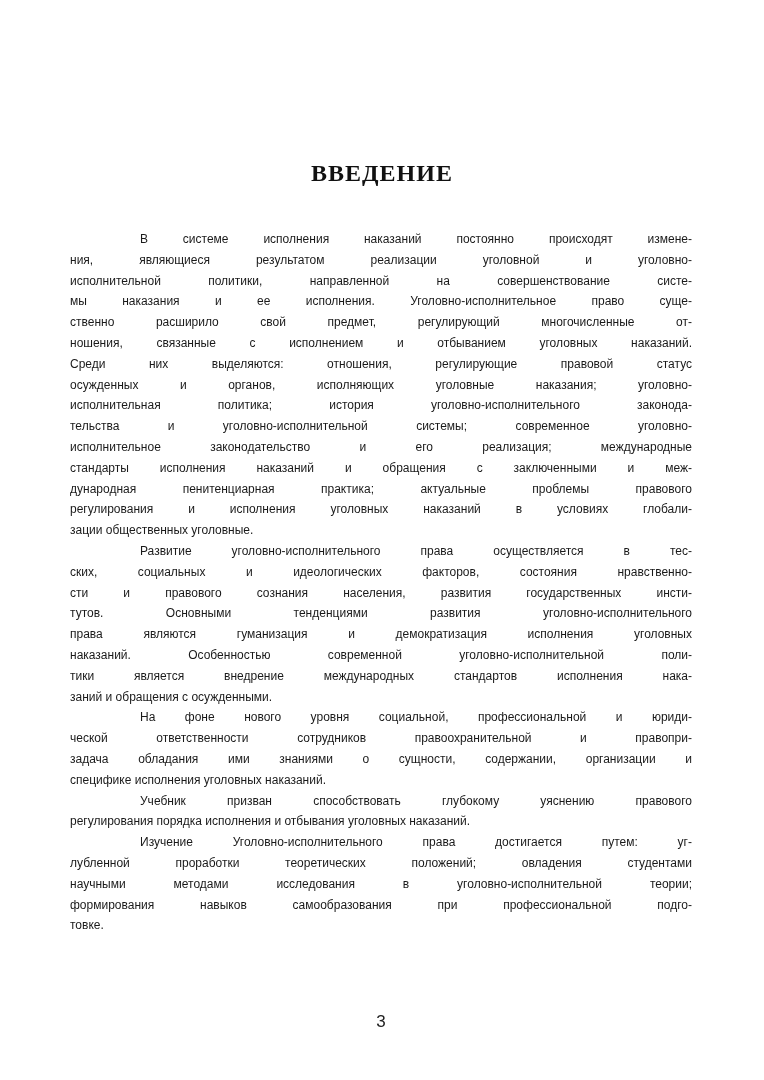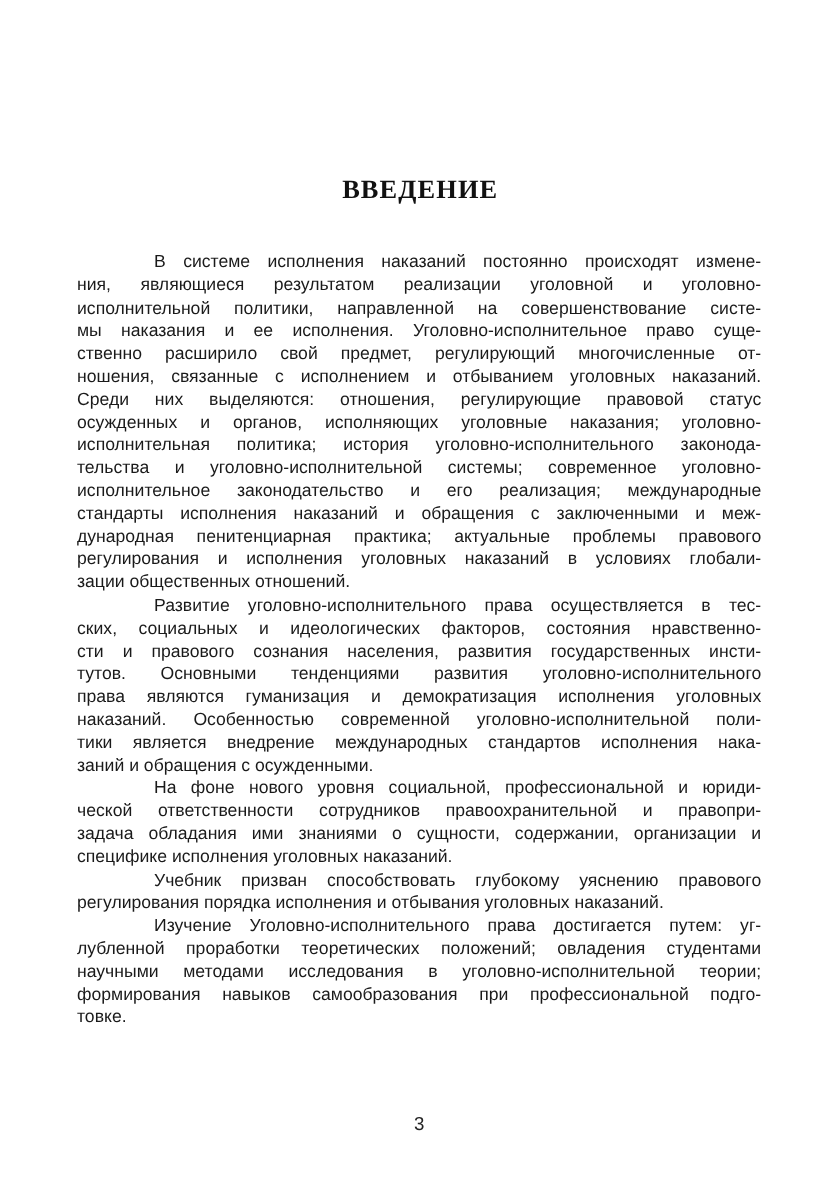--- a/index.html
+++ b/index.html
@@ -31,21 +31,21 @@
     font-size: 24px;
     letter-spacing: 1px;
     color: #111;
   }
   .content {
     position: absolute;
     top: 229px;
     left: 70px;
     width: 622px;
     font-family: "Liberation Sans", "DejaVu Sans", sans-serif;
-    font-size: 16px;
+    font-size: 12px;
     line-height: 20.8px;
     color: var(--ink);
   }
   .paragraph { margin: 0; }
   .line {
     text-align: justify;
     text-align-last: justify;
     -moz-text-align-last: justify;
   }
   .line.first { padding-left: 70px; }
@@ -79,21 +79,21 @@
         <div class="line">ственно расширило свой предмет, регулирующий многочисленные от-</div>
         <div class="line">ношения, связанные с исполнением и отбыванием уголовных наказаний.</div>
         <div class="line">Среди них выделяются: отношения, регулирующие правовой статус</div>
         <div class="line">осужденных и органов, исполняющих уголовные наказания; уголовно-</div>
         <div class="line">исполнительная политика; история уголовно-исполнительного законода-</div>
         <div class="line">тельства и уголовно-исполнительной системы; современное уголовно-</div>
         <div class="line">исполнительное законодательство и его реализация; международные</div>
         <div class="line">стандарты исполнения наказаний и обращения с заключенными и меж-</div>
         <div class="line">дународная пенитенциарная практика; актуальные проблемы правового</div>
         <div class="line">регулирования и исполнения уголовных наказаний в условиях глобали-</div>
-        <div class="line last">зации общественных отношений.</div>
+        <div class="line last">зации общественных уголовные.</div>
       </div>
       <div class="paragraph">
         <div class="line first">Развитие уголовно-исполнительного права осуществляется в тес-</div>
         <div class="line">ских, социальных и идеологических факторов, состояния нравственно-</div>
         <div class="line">сти и правового сознания населения, развития государственных инсти-</div>
         <div class="line">тутов. Основными тенденциями развития уголовно-исполнительного</div>
         <div class="line">права являются гуманизация и демократизация исполнения уголовных</div>
         <div class="line">наказаний. Особенностью современной уголовно-исполнительной поли-</div>
         <div class="line">тики является внедрение международных стандартов исполнения нака-</div>
         <div class="line last">заний и обращения с осужденными.</div>

